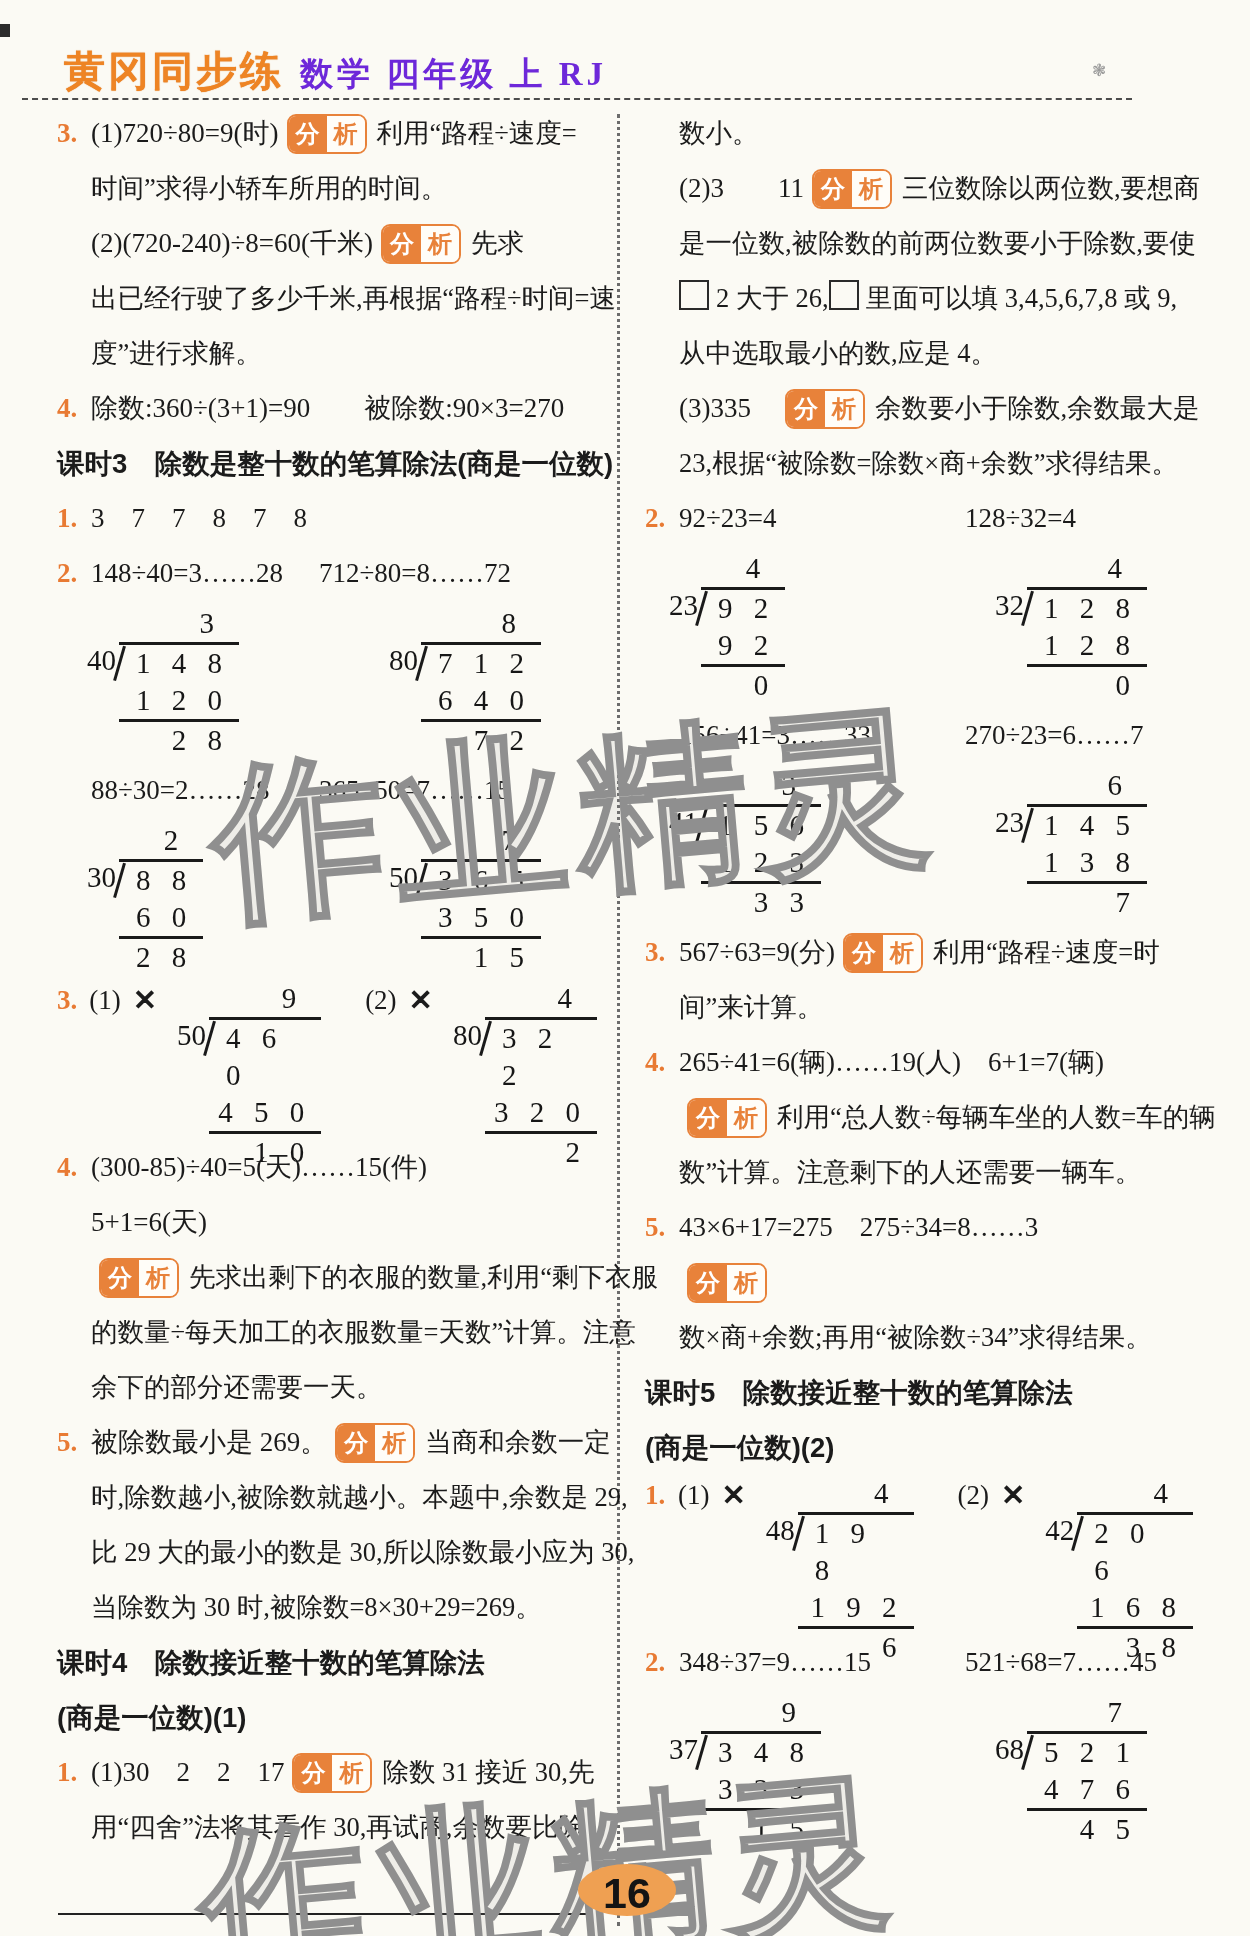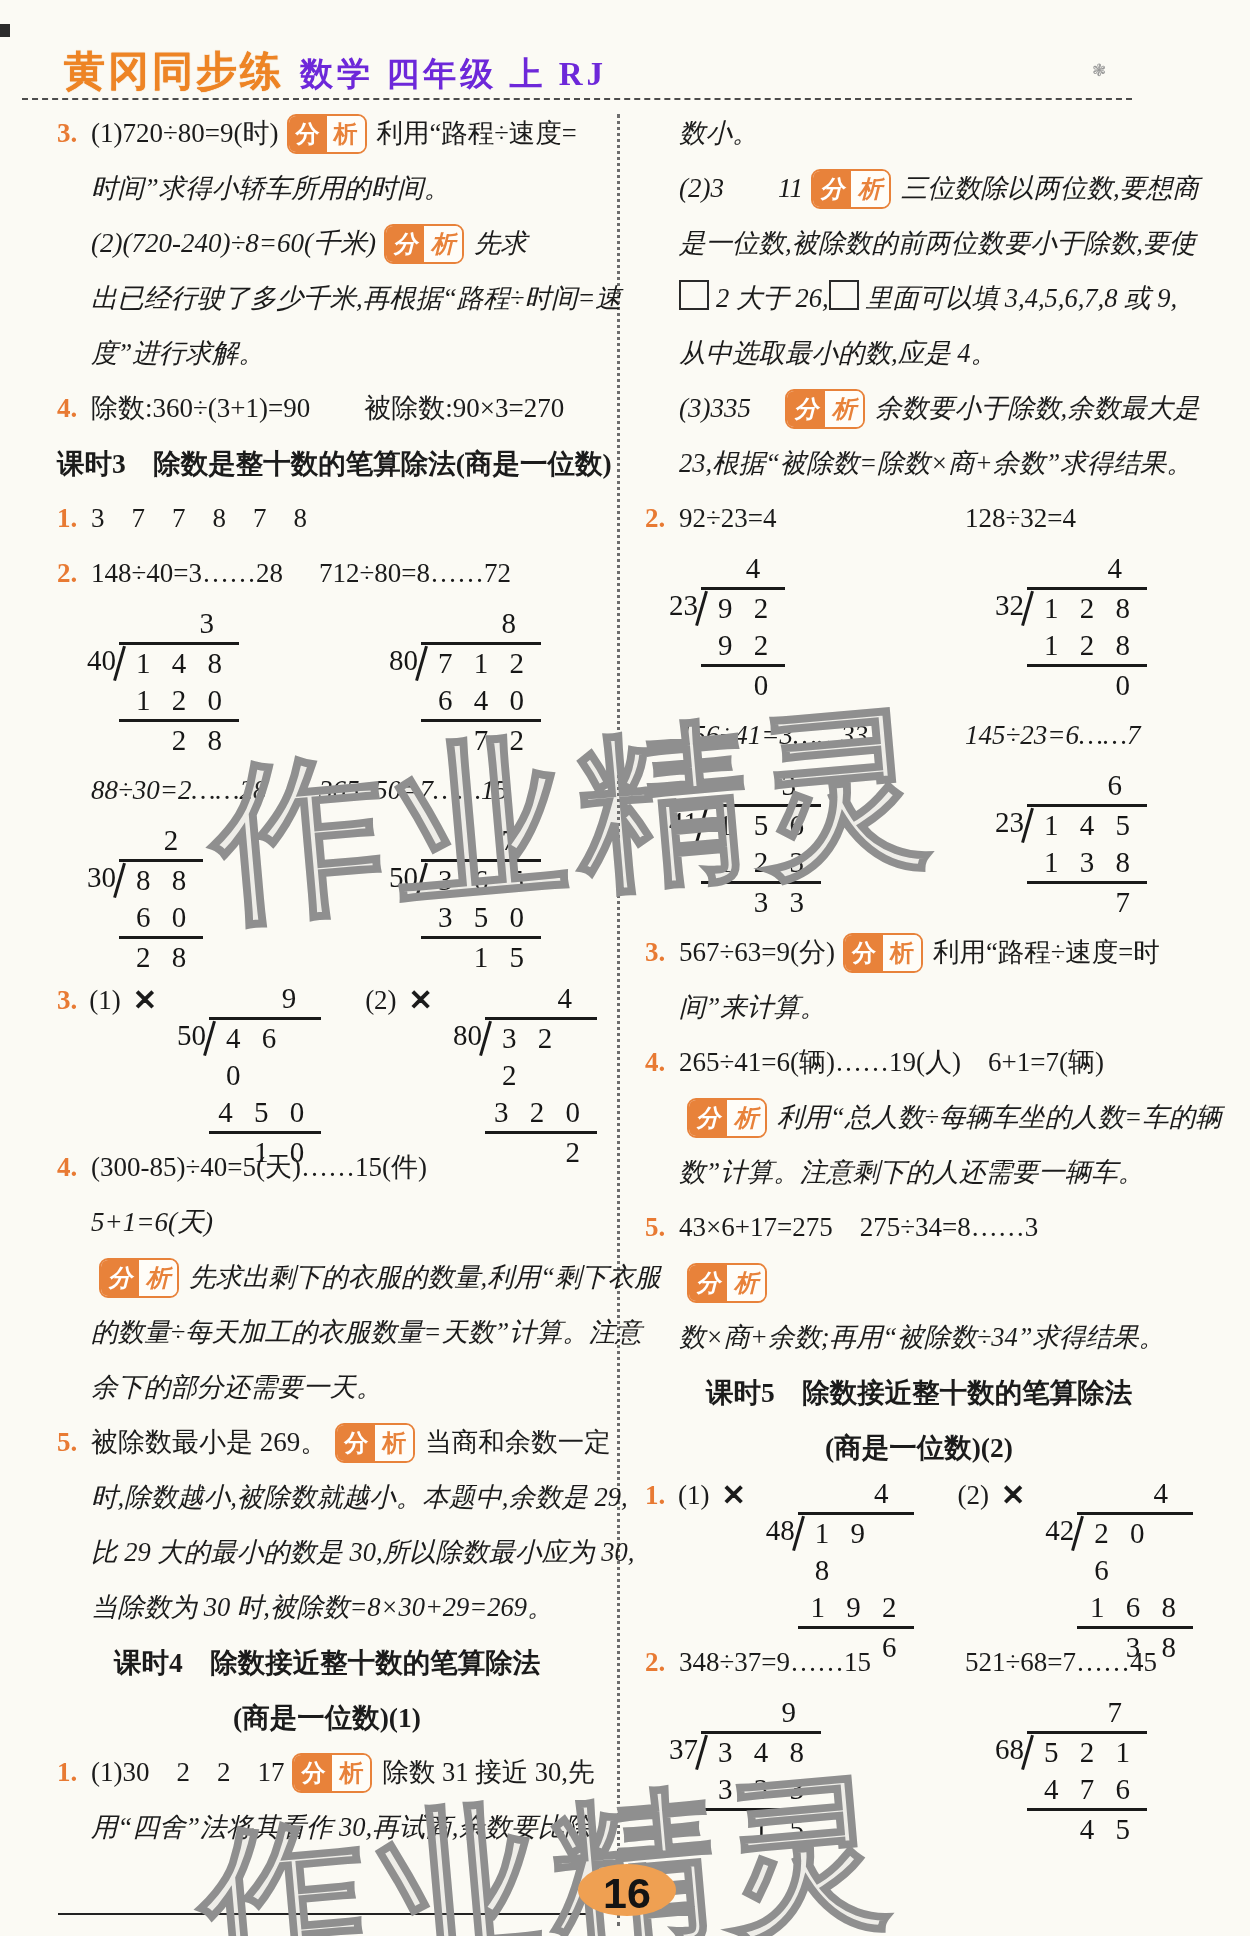--- a/index.html
+++ b/index.html
@@ -19,25 +19,25 @@
 
   
   .columns { position:absolute; top:106px; left:57px; }
   .col { position:absolute; top:0; }
   .col-left  { left:0; width:540px; }
   .col-right { left:588px; width:548px; }
   .col-divider { position:absolute; left:560px; top:8px; height:1812px; border-left:3px dotted #6c6c6c; }
 
   
   .row { position:relative; height:55px; line-height:55px; font-size:27px; white-space:nowrap; }
-  .ind { padding-left:34px;font-style:italic; }
+  .ind { padding-left:34px; }
   .num { display:inline-block; width:34px; color:#e87a33; font-weight:600; }
   .sub-label { display:inline-block; }
-  .hrow { height:55px; line-height:55px; font-family:Liberation Serif, serif;
-          font-weight:bold; font-size:27.5px; text-align:center; white-space:nowrap; }
+  .hrow { height:55px; line-height:55px; font-family:Liberation Sans, sans-serif;
+          font-weight:bold; font-size:27.5px; white-space:nowrap; }
   .note { font-size:26.5px; }
   .gap { display:inline-block; width:26px; }
 
   
   .badge { display:inline-flex; vertical-align:middle; position:relative; top:-2px;
            border:2.5px solid #e8823a; border-radius:9px; overflow:hidden;
            font-family:"Liberation Sans",sans-serif; font-weight:bold; font-size:24px;
            line-height:34px; margin:0 10px 0 8px; }
   .badge .b1 { background:#e8823a; color:#fff; padding:1px 7px; }
   .badge .b2 { background:#fffdf8; color:#e8823a; padding:1px 7px; }
@@ -272,21 +272,21 @@
         <div class="ld">
           <div class="ld-q">4</div>
           <div class="ld-dsr">32</div>
           <div class="ld-dvd">1 2 8</div>
           <div class="ld-sub">1 2 8</div>
           <div class="ld-rem">0</div>
         </div>
       </div>
 
       <div class="row pair ind">
-        <span class="eq1">156÷41=3……33</span><span class="eq2">145÷23=6……7</span>
+        <span class="eq1">156÷41=3……33</span><span class="eq2">270÷23=6……7</span>
       </div>
 
       <div class="ldpair">
         <div class="ld">
           <div class="ld-q">3</div>
           <div class="ld-dsr">41</div>
           <div class="ld-dvd">1 5 6</div>
           <div class="ld-sub">1 2 3</div>
           <div class="ld-rem">3 3</div>
         </div>

